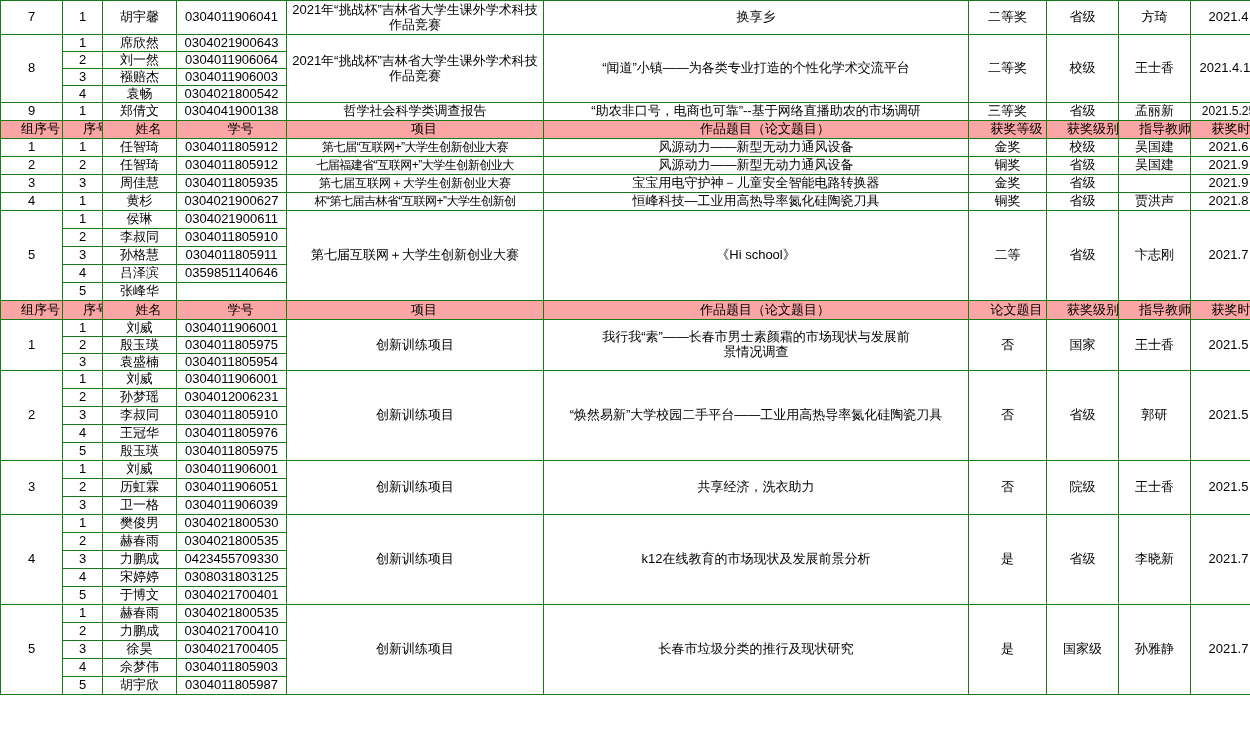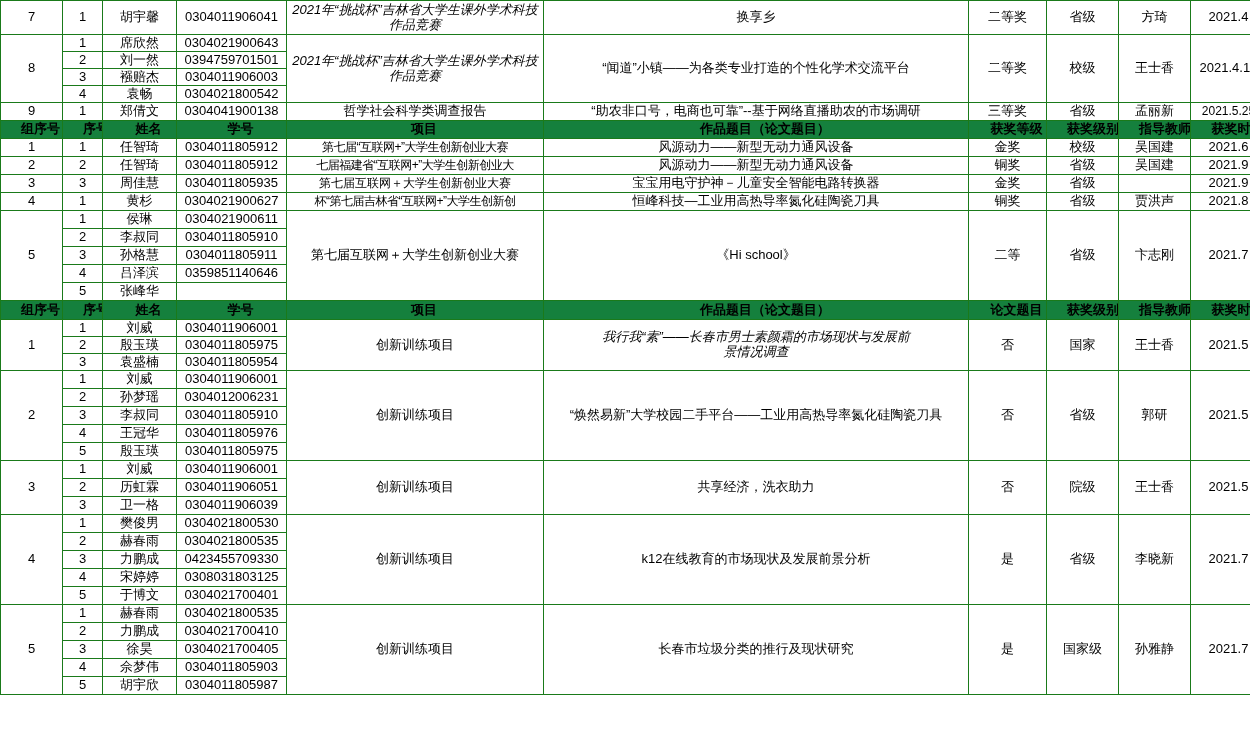--- a/index.html
+++ b/index.html
@@ -1,22 +1,22 @@
 <!DOCTYPE html>
 <html><head>
 <meta charset="utf-8">
 <style>
   html,body{margin:0;padding:0;background:#ffffff;}
   body{font-family:"Liberation Sans","DejaVu Sans",sans-serif;color:#000;}
   .sheet{width:1250px;height:743px;overflow:hidden;position:relative;}
   table{border-collapse:collapse;table-layout:fixed;width:1250px;font-size:13px;}
   td{border:1px solid #1a7a1a;text-align:center;vertical-align:middle;padding:0 2px;line-height:1.15;
      overflow:hidden;white-space:nowrap;}
-  td.wrap{white-space:normal;font-style:italic;}
-  .hdr td{font-weight:bold;background:#15803d;padding-left:20px;}
+  td.wrap{white-space:normal;}
+  .hdr td{font-weight:normal;background:#fca5a5;padding-left:20px;}
   .c0{width:62px;}
   .c1{width:40px;}
   .c2{width:74px;}
   .c3{width:110px;}
   .c4{width:257px;}
   .c5{width:425px;}
   .c6{width:78px;}
   .c7{width:72px;}
   .c8{width:72px;}
   .c9{width:76px;}
@@ -64,21 +64,21 @@
     <td class="wrap" rowspan="4">2021年“挑战杯”吉林省大学生课外学术科技作品竞赛</td>
     <td rowspan="4">“闻道”小镇——为各类专业打造的个性化学术交流平台</td>
     <td rowspan="4">二等奖</td>
     <td rowspan="4">校级</td>
     <td rowspan="4">王士香</td>
     <td rowspan="4">2021.4.15</td>
   </tr>
   <tr style="height:17px">
     <td class="num">2</td>
     <td>刘一然</td>
-    <td>0394759701501</td>
+    <td>0304011906064</td>
   </tr>
   <tr style="height:17px">
     <td class="num">3</td>
     <td>襁赔杰</td>
     <td>0304011906003</td>
   </tr>
   <tr style="height:17px">
     <td class="num">4</td>
     <td>袁畅</td>
     <td>0304021800542</td>

